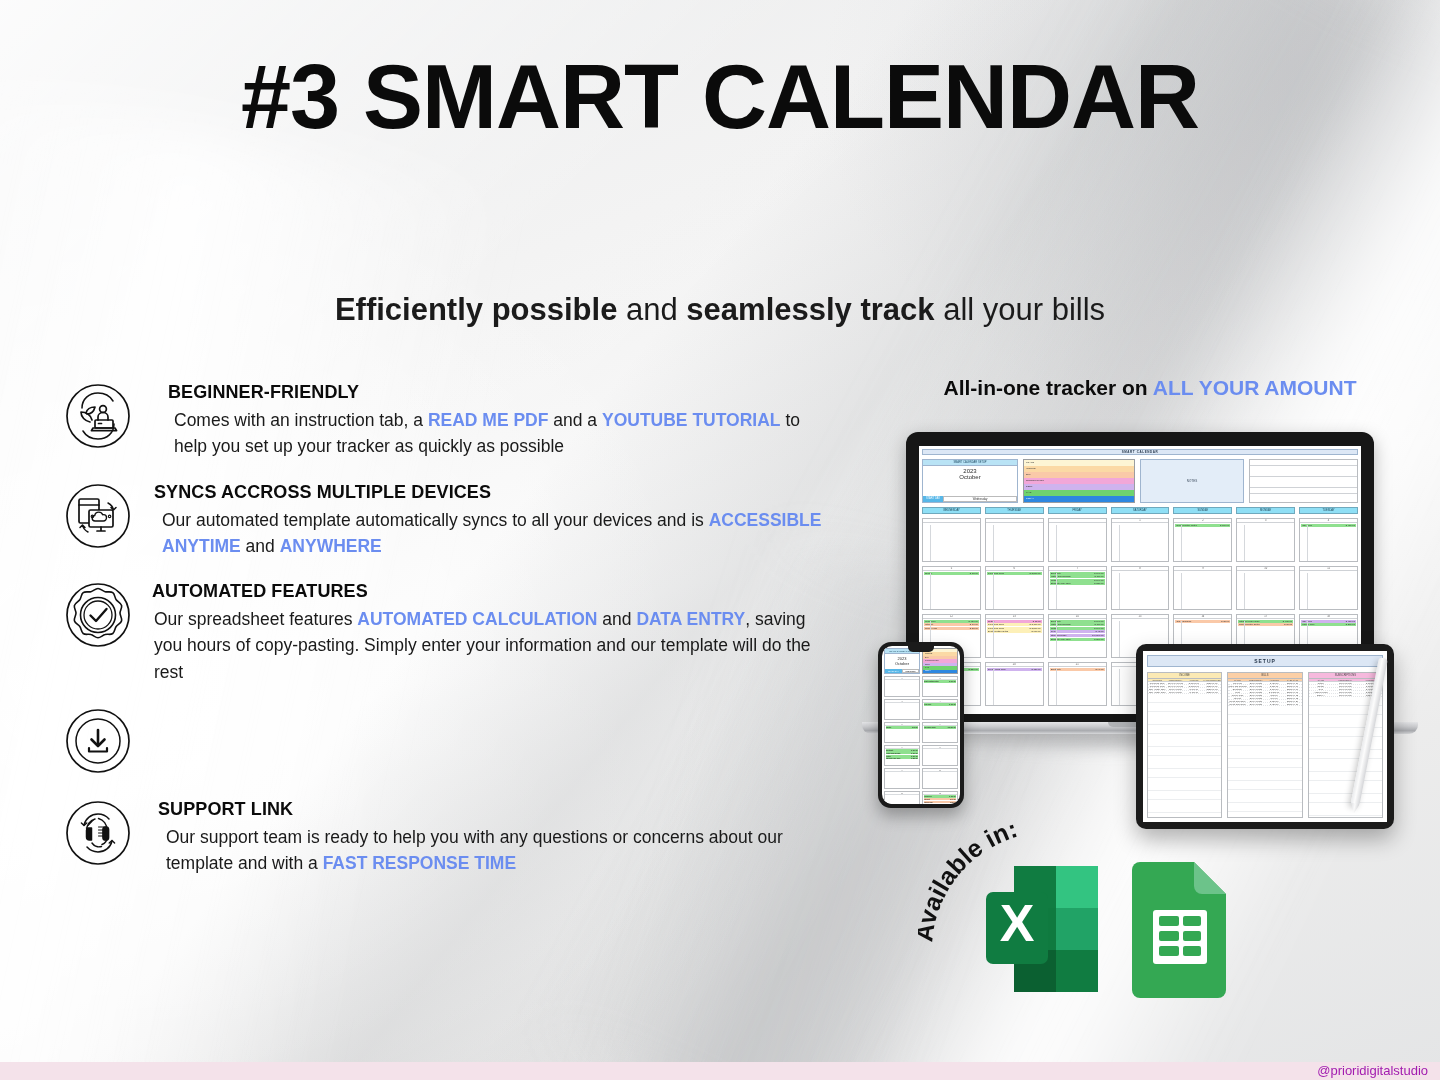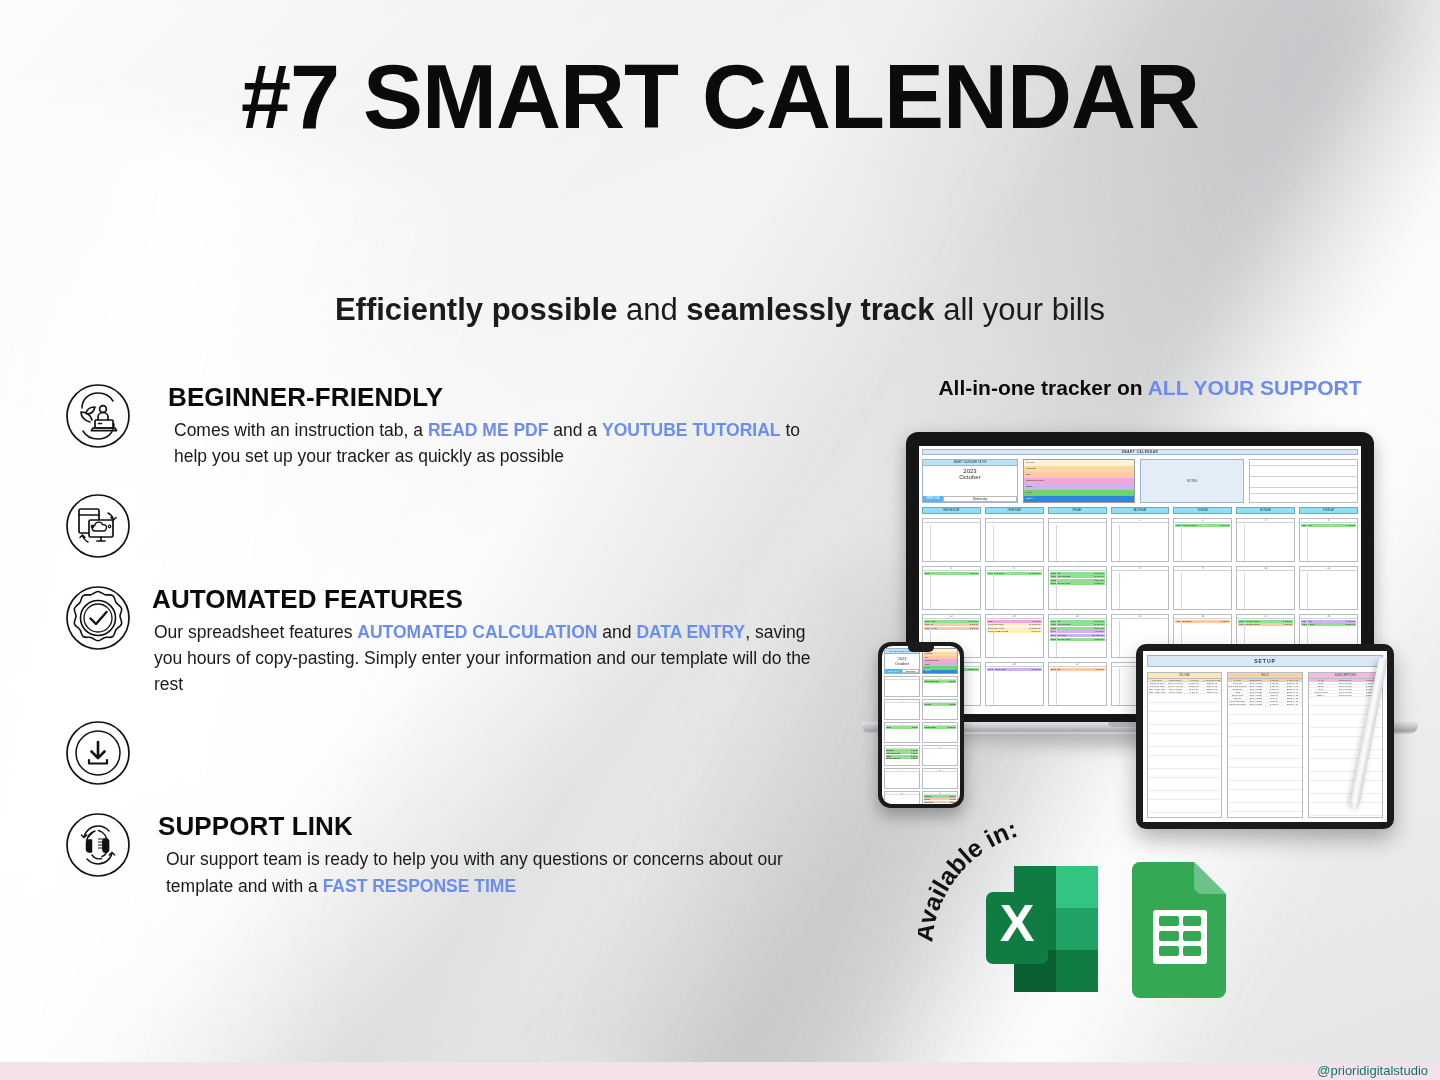--- a/index.html
+++ b/index.html
@@ -56,21 +56,21 @@
   .subtitle b { font-weight: 700; }
 
   
   #features { position: absolute; left: 62px; top: 378px; width: 760px; }
   .feature { position: relative; display: flex; align-items: flex-start; margin-bottom: 18px; }
   .feat-icon {
     flex: 0 0 auto; width: 72px; height: 72px; margin-right: 12px; margin-top: 2px;
   }
   .feat-icon svg { display: block; width: 72px; height: 72px; }
   .feat-body { padding-top: 4px; }
-  .feat-title { font-size: 26px; font-weight: 700; color: #0b0b0b; letter-spacing: .1px; }
+  .feat-title { font-size: 18px; font-weight: 700; color: #0b0b0b; letter-spacing: .1px; }
   .feat-desc { font-size: 17.5px; line-height: 1.5; color: #1a1a1a; margin-top: 4px; }
   .hl { color: #6b8df0; font-weight: 600; }
 
   .f1 .feat-body { padding-left: 22px; }
   .f1 .feat-desc { padding-left: 6px; }
   .f2 .feat-body { padding-left: 8px; }
   .f2 .feat-desc { padding-left: 8px; }
   .f3 .feat-body { padding-left: 6px; }
   .f3 .feat-desc { padding-left: 2px; }
   .f4 .feat-body { padding-left: 8px; }
@@ -192,36 +192,36 @@
   #availwrap { position: absolute; left: 918px; top: 818px; width: 360px; height: 210px; }
   #availarc { position: absolute; left: 0; top: 0; }
   #availarc text { font-size: 25px; font-weight: 700; fill: #111;
                    font-family: "Liberation Sans", sans-serif; }
   .logos { position: absolute; left: 62px; top: 40px; display: flex; gap: 20px; align-items: flex-start; }
 
   
   #footer { position: absolute; left: 0; right: 0; bottom: 0; height: 18px;
             background: #f4e2ea; }
   #footer .handle { position: absolute; right: 12px; top: 50%; transform: translateY(-52%);
-                    font-size: 13px; color: #0f766e; }
+                    font-size: 13px; color: #a21caf; }
 </style>
 </head>
 <body>
 
 <div id="bg">
   <div class="swipe sw1"></div>
   <div class="swipe sw2"></div>
   <div class="swipe sw3"></div>
   <div class="swipe sw4"></div>
 </div>
 
 <div id="page">
 
   <h1 class="title">
-    <span>#7 SMART CALENDAR</span>
+    <span>#3 SMART CALENDAR</span>
   </h1>
 
   <p class="subtitle">
     <b>Efficiently possible</b><span> and </span><b>seamlessly track</b><span> all your bills</span>
   </p>
 
   <div id="features">
 
     <div class="feature f1">
       <div class="feat-icon">
@@ -252,20 +252,24 @@
           <path d="M17 25h20"></path>
           <path d="M46 23c3 1.5 5 4 5.5 7m0 0 2.5-2.5m-2.5 2.5-2.5-2.5" stroke-width="1.5"></path>
           <path d="M26 52c-3-1.5-5-4-5.5-7m0 0L18 47.5m2.5-2.5L23 47.5" stroke-width="1.5"></path>
           <rect x="27" y="30" width="24" height="17" rx="1.5" fill="#fff"></rect>
           <path d="M39 47v4m-4 0h8"></path>
           <path d="M33 41c-1.6 0-2.8-1.2-2.8-2.7 0-1.4 1.1-2.6 2.5-2.7.3-2 2-3.5 4.1-3.5 1.8 0 3.3 1.1 3.9 2.7.3-.1.6-.2 1-.2 1.6 0 2.8 1.3 2.8 2.9 0 1.8-1.3 3.5-3.1 3.5z" stroke-width="1.4"></path>
           <circle cx="30.4" cy="36.4" r="1.2" stroke-width="1.2"></circle>
           <circle cx="47.6" cy="36.4" r="1.2" stroke-width="1.2"></circle>
         </svg>
       </div>
+      <div class="feat-body">
+        <div class="feat-title">SYNCS ACCROSS MULTIPLE DEVICES</div>
+        <div class="feat-desc"><span>Our automated template automatically syncs to all your devices and is </span><span class="hl">ACCESSIBLE ANYTIME</span><span> and </span><span class="hl">ANYWHERE</span></div>
+      </div>
     </div>
 
     <div class="feature f3">
       <div class="feat-icon">
         <svg viewBox="0 0 72 72" fill="none" stroke="#111" stroke-width="1.7" stroke-linecap="round" stroke-linejoin="round">
           <ellipse cx="36" cy="36" rx="31" ry="31"></ellipse>
           <path d="M36 9.5c2.6 0 4.6 2.6 7.1 3.2 2.5.7 5.6-.6 7.7 1 2.1 1.6 1.9 5 3.4 7 1.5 2 4.8 3.2 5.4 5.8.6 2.5-1.6 5-1.6 7.6s2.2 5.1 1.6 7.6c-.6 2.6-3.9 3.8-5.4 5.8-1.5 2-1.3 5.4-3.4 7-2.1 1.6-5.2.3-7.7 1-2.5.6-4.5 3.2-7.1 3.2s-4.6-2.6-7.1-3.2c-2.5-.7-5.6.6-7.7-1-2.1-1.6-1.9-5-3.4-7-1.5-2-4.8-3.2-5.4-5.8-.6-2.5 1.6-5 1.6-7.6s-2.2-5.1-1.6-7.6c.6-2.6 3.9-3.8 5.4-5.8 1.5-2 1.3-5.4 3.4-7 2.1-1.6 5.2-.3 7.7-1 2.5-.6 4.5-3.2 7.1-3.2z" stroke-width="1.6"></path>
           <circle cx="36" cy="36" r="17.5" stroke-width="1.6"></circle>
           <circle cx="36" cy="36" r="14" stroke-width="1.3"></circle>
           <path d="M28.5 36.5 34 42l10.5-12" stroke-width="2.4"></path>
@@ -307,21 +311,21 @@
       <div class="feat-body">
         <div class="feat-title">SUPPORT LINK</div>
         <div class="feat-desc"><span>Our support team is ready to help you with any questions or concerns about our template and with a </span><span class="hl">FAST RESPONSE TIME</span></div>
       </div>
     </div>
 
   </div>
 
   <div id="right">
     <div class="devices-head">
-      <span>All-in-one tracker on </span><span class="blue">ALL YOUR SUPPORT</span>
+      <span>All-in-one tracker on </span><span class="blue">ALL YOUR AMOUNT</span>
     </div>
   </div>
 
   <div id="laptop">
     <div class="lap-shadow"></div>
     <div class="lap-lid">
       <div class="lap-screen">
         <div class="sheet">
           <div class="sh-title">SMART CALENDAR</div>
 

